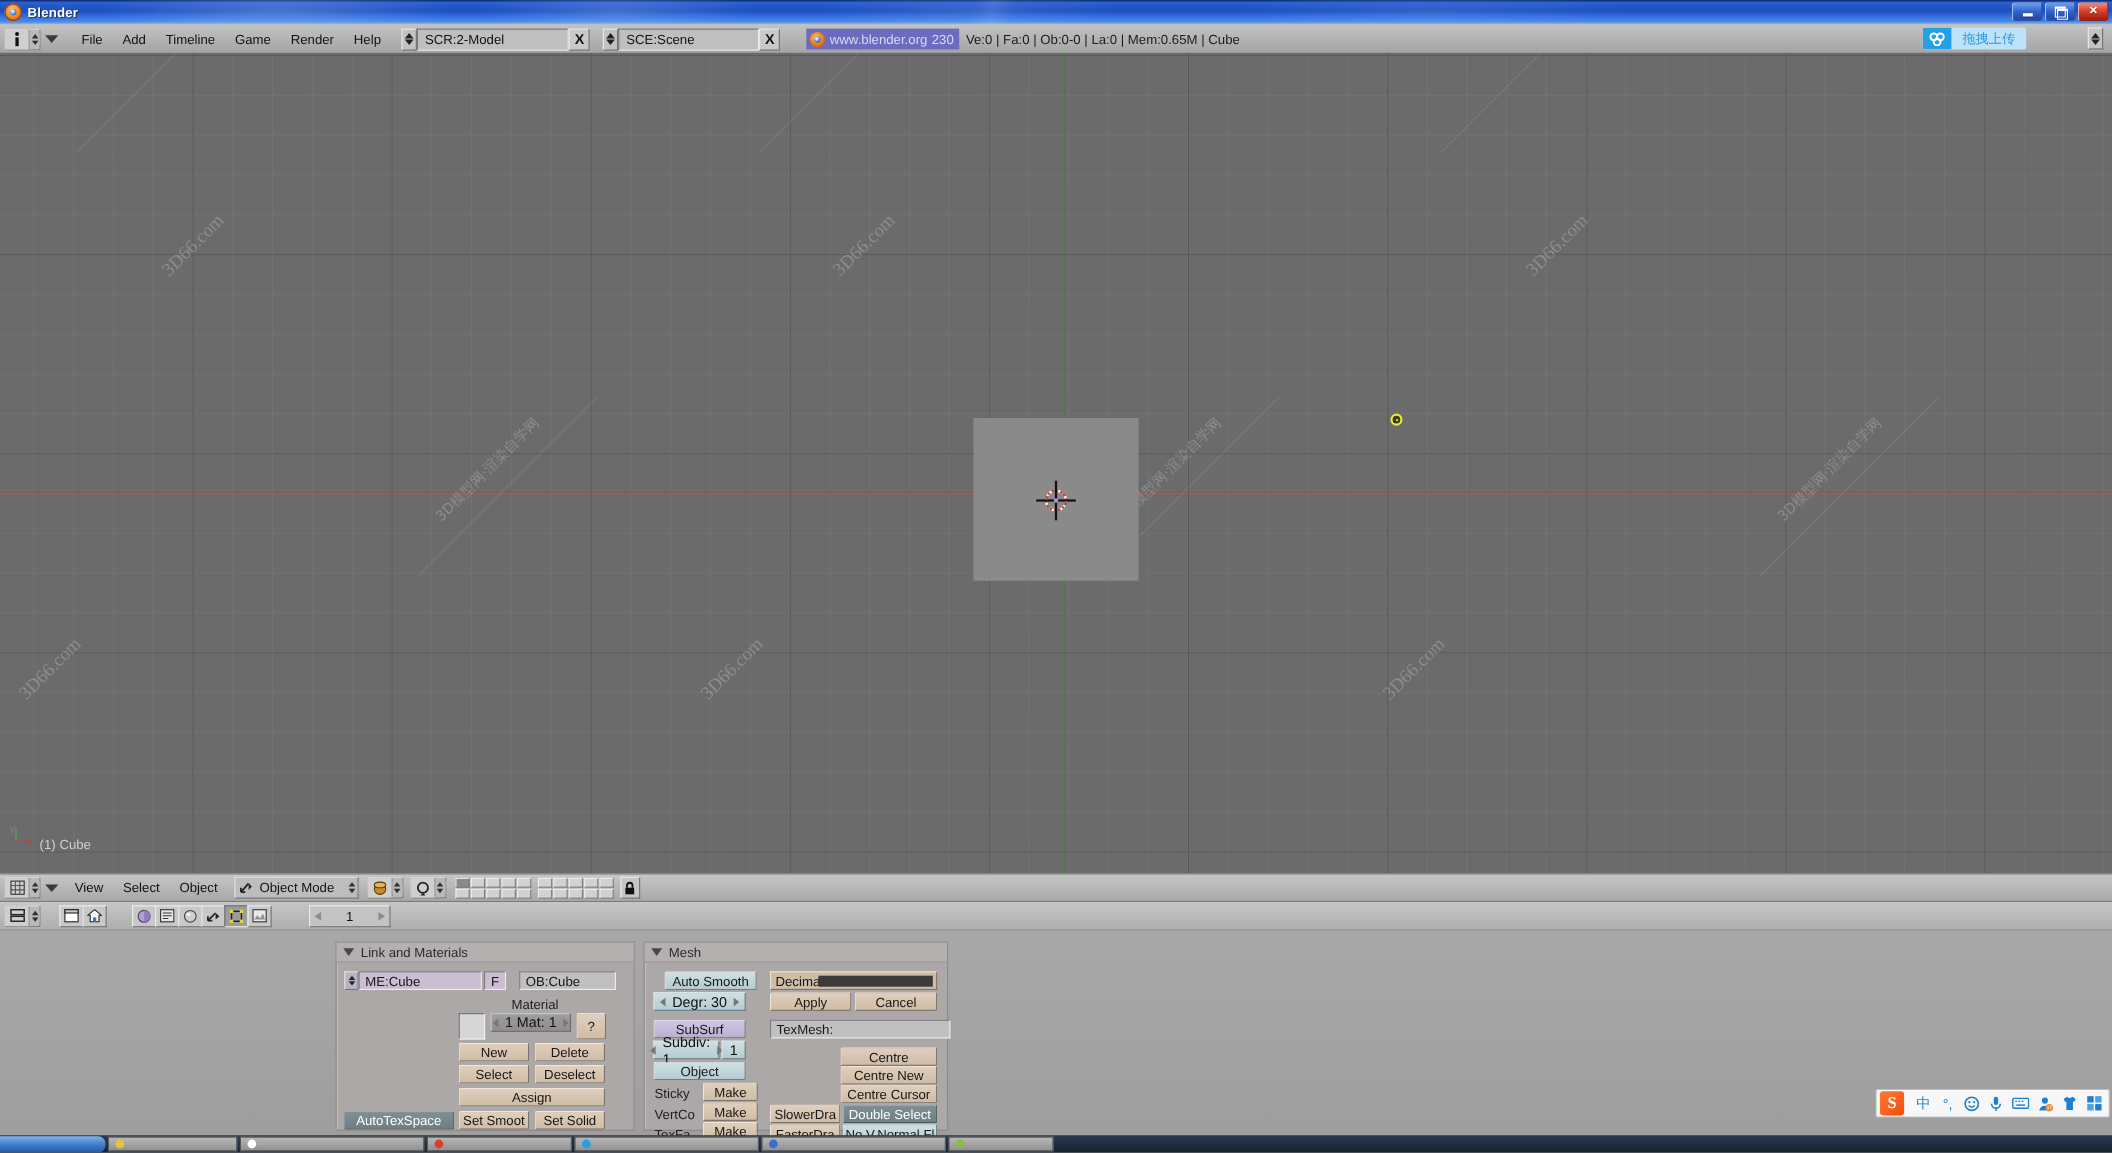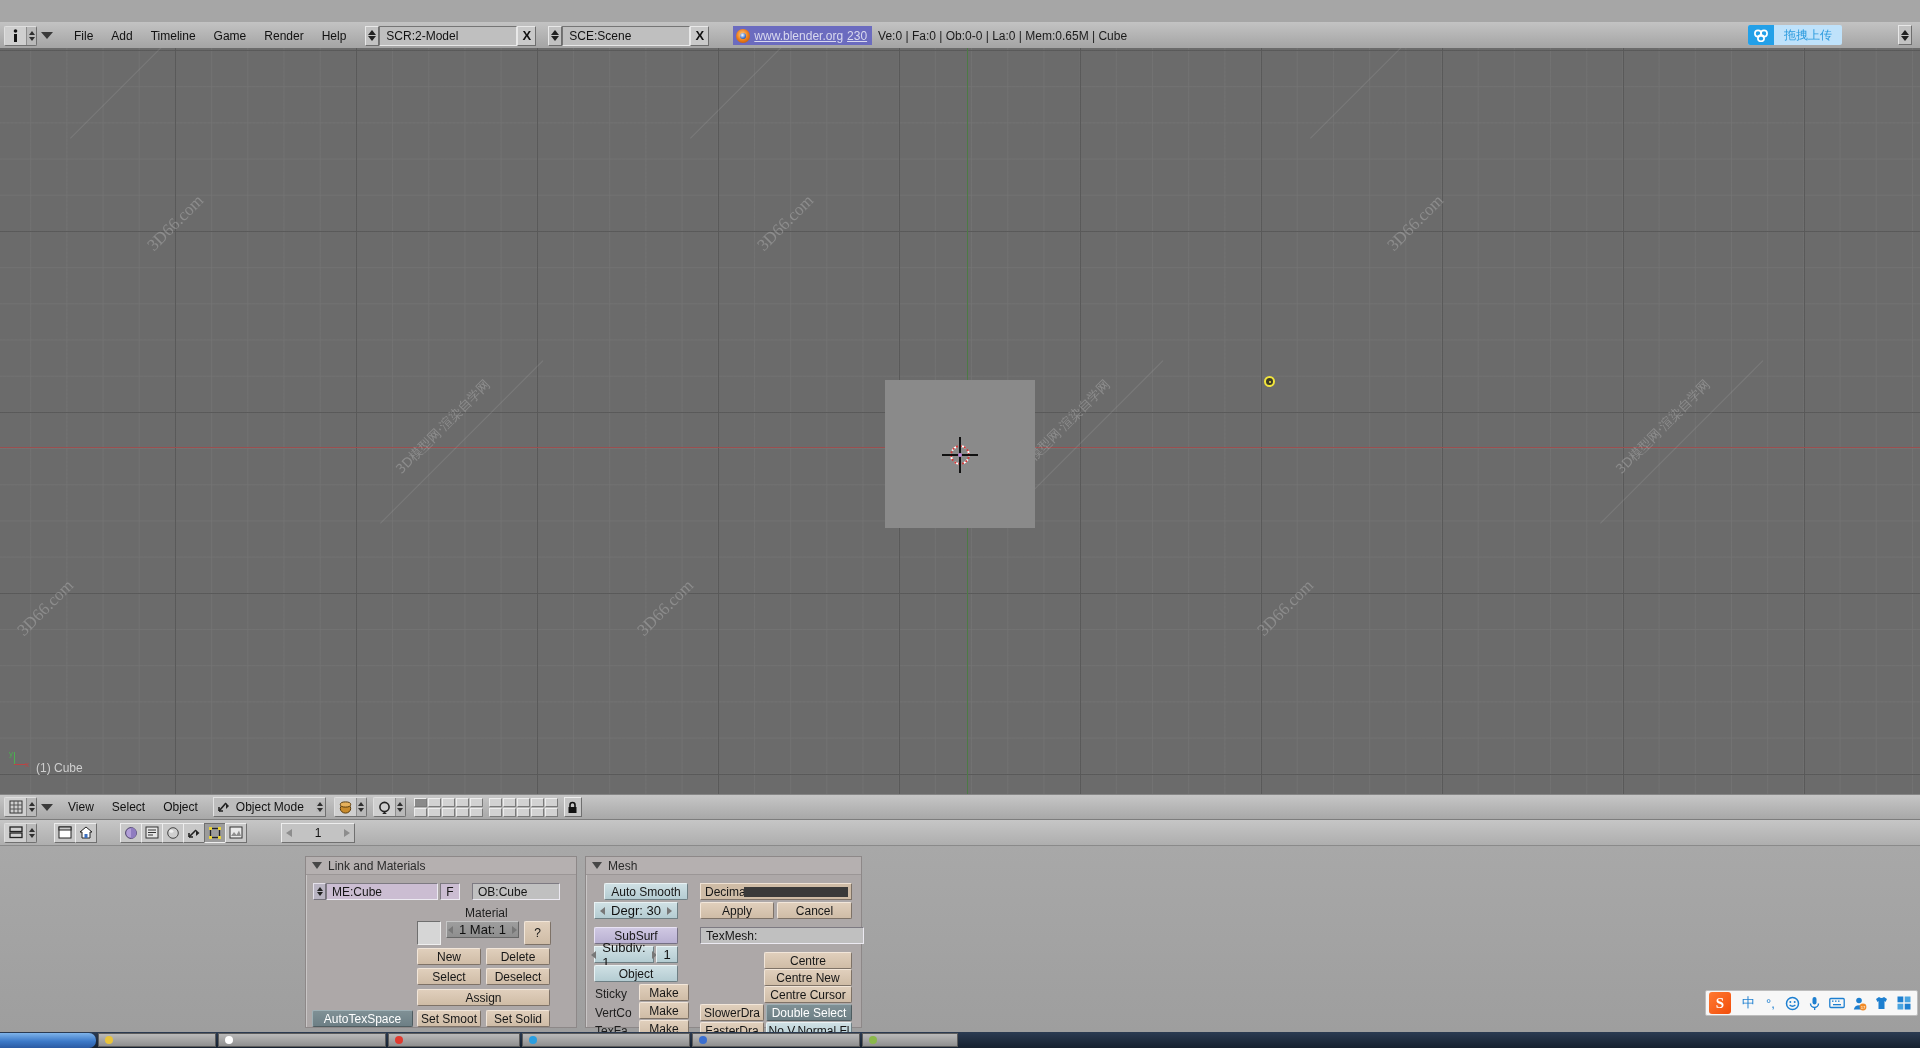--- a/index.html
+++ b/index.html
@@ -76,21 +76,21 @@
     border:1px solid; border-color:#e8e8e8 #6e6e6e #6e6e6e #e8e8e8;}
   .spin i{width:0;height:0;border-left:4px solid transparent;border-right:4px solid transparent;}
   .spin i.u{border-bottom:5px solid #222;}
   .spin i.d{border-top:5px solid #222;}
 
   .blenderorg { display:flex; align-items:center; gap:4px; background:#6b6bbf; padding:1px 5px 1px 3px; height:19px;}
   .blenderorg .bico{width:14px;height:14px;border-radius:50%;
     background:radial-gradient(circle at 45% 40%,#ffd08a 0%,#ef7f1a 50%,#a84902 100%); position:relative;}
   .blenderorg .bico::after{content:"";position:absolute;left:4px;top:4px;width:6px;height:6px;border-radius:50%;
     background:radial-gradient(circle at 40% 35%,#fff 0%,#3f76d0 60%,#102a72 100%);}
-  .blenderorg .btxt{font-size:12px;color:#d9d9ef;text-decoration:underline;}
+  .blenderorg .btxt{font-size:12px;color:#d9d9ef;}
   .statustxt{font-size:12px;color:#1b1b1b;margin-left:6px;}
 
   
   .upload { position:absolute; right:78px; top:3px; height:20px; display:flex; align-items:center;
     background:#bfe2fb; border-radius:2px; overflow:hidden; }
   .upload .ub { width:26px;height:20px;background:#23a0e8;display:flex;align-items:center;justify-content:center;}
   .upload .ut { padding:0 10px; font-size:12px; color:#2a9ade; }
   .topspin { position:absolute; right:8px; top:3px; }
 
   
@@ -217,20 +217,36 @@
   .tb-item{ height:14px; display:flex; align-items:center; gap:4px; padding:0 6px;
     background:linear-gradient(to bottom,#b9b9b9,#8f8f8f); border:1px solid #5c5c5c; }
   .tb-dot{ width:8px;height:8px;border-radius:50%; }
   .tb-txt{ font-size:8px; color:#222; white-space:nowrap; }
 </style>
 </head>
 <body>
 
 <div id="root">
 
+  <div class="winbar">
+    <div class="winbar-bgpat"></div>
+    <div class="win-ico"></div>
+    <div class="win-title">Blender</div>
+    <div class="win-ctrls">
+      <div class="wbtn">
+          <div class="mmglyph"></div>
+        </div>
+      <div class="wbtn">
+          <div class="rsglyph"></div>
+        </div>
+      <div class="wbtn close">
+          <span>✕</span>
+        </div>
+    </div>
+  </div>
 
   <div id="blender">
 
     <div class="topbar">
       <div class="icobtn">
         <div class="glyph">
           <svg width="7" height="14" viewBox="0 0 7 14">
               <circle cx="3.5" cy="2" r="1.8" fill="#111"></circle>
               <rect x="2" y="5" width="3" height="8" fill="#111"></rect>
             </svg>

